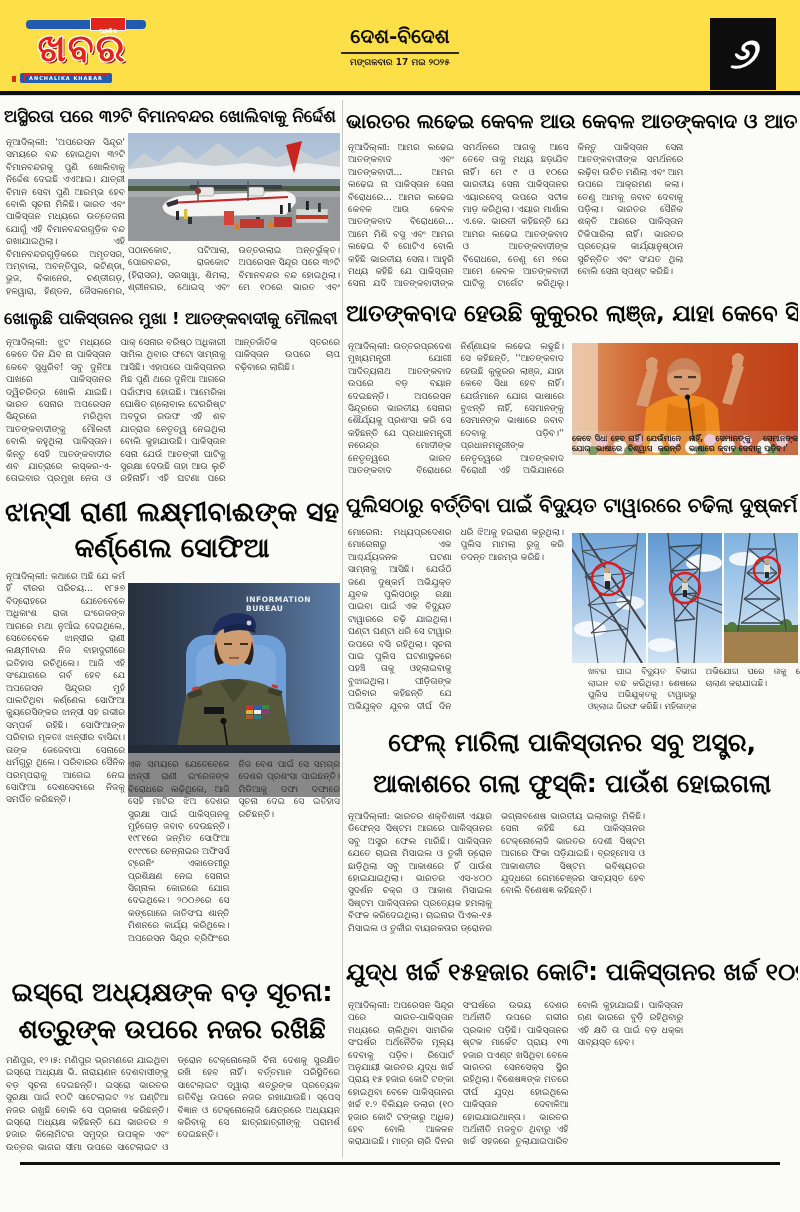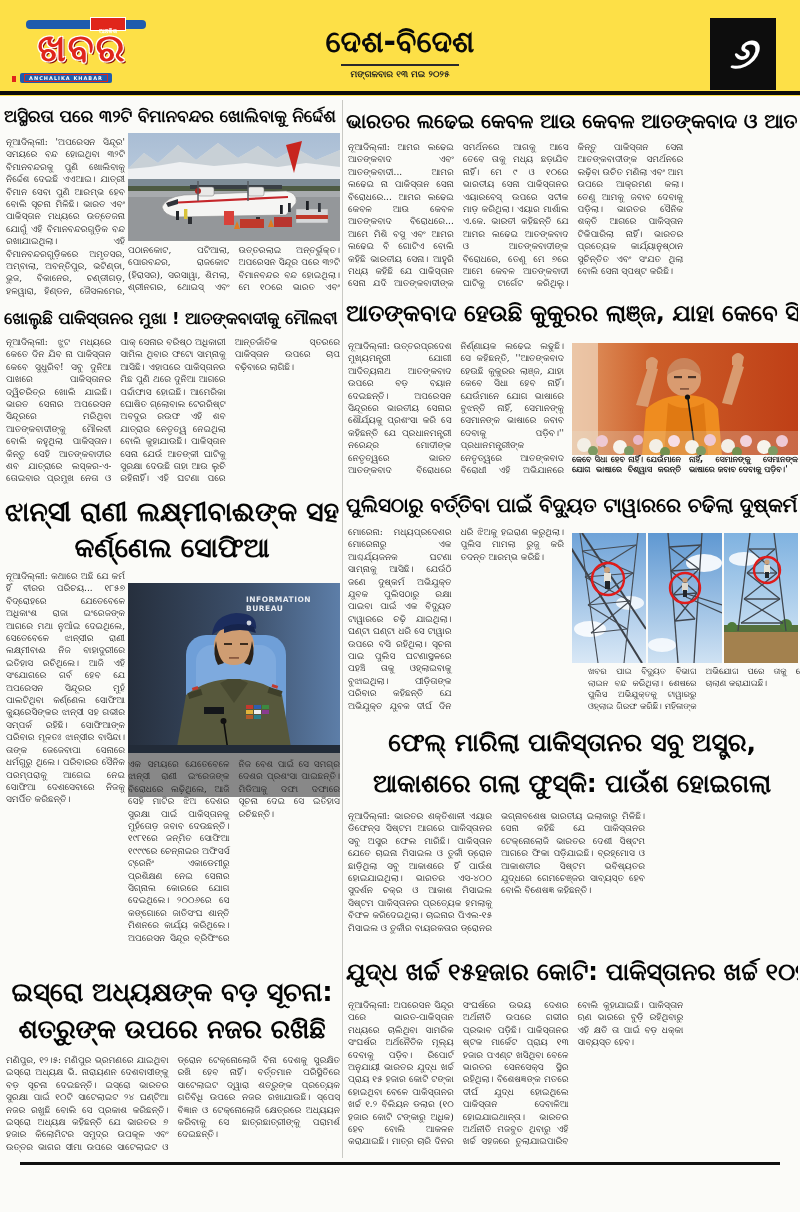--- a/index.html
+++ b/index.html
@@ -32,23 +32,23 @@
                 text-shadow:-1px -1px 0 #fff,1px -1px 0 #fff,-1px 1px 0 #fff,1px 1px 0 #fff,2px 2px 0 #8a0f0a;">ଖବର</div>
     <div class="abs" style="left:8px;top:53px;width:92px;height:10px;background:#1f5cad;border-radius:2px;">
       <div style="margin:1px 4px;border:1px solid #e0251b;height:6px;text-align:center;">
         <span style="font-size:5px;line-height:6px;color:#fff;letter-spacing:1px;font-weight:bold;display:block;">ANCHALIKA KHABAR</span>
       </div>
     </div>
     <div class="abs" style="left:0;top:56px;width:4px;height:6px;background:#e0251b;"></div>
   </div>
 
   <div class="abs" style="left:250px;top:24px;width:300px;height:64px;text-align:center;">
-    <div style="font-size:30px;font-weight:bold;color:#0a0a0a;font-family:'DejaVu Sans',sans-serif;">ଦେଶ-ବିଦେଶ</div>
+    <div style="font-size:20px;font-weight:bold;color:#0a0a0a;font-family:'DejaVu Sans',sans-serif;">ଦେଶ-ବିଦେଶ</div>
     <div style="margin:4px auto 3px auto;width:118px;height:2px;background:#2a2a2a;"></div>
-    <div style="font-size:9px;font-weight:bold;color:#222;">ମଙ୍ଗଳବାର ୧୩ ମଇ ୨୦୨୫</div>
+    <div style="font-size:9px;font-weight:bold;color:#222;">ମଙ୍ଗଳବାର 17 ମଇ ୨୦୨୫</div>
   </div>
 
   <div class="abs" style="left:710px;top:18px;width:66px;height:72px;background:#0d0d0d;text-align:center;">
     <span style="color:#fff;font-size:42px;font-weight:bold;line-height:72px;font-style:italic;">୬</span>
   </div>
 
   <div class="abs" style="left:0;top:91px;width:800px;height:4px;background:#0c0c0c;"></div>
 </div>
 
 <div class="abs vrule" style="left:342px;top:100px;height:1058px;"></div>
@@ -166,21 +166,21 @@
           <circle cx="210" cy="98" r="6" fill="#eec9d4"></circle>
         <circle cx="21" cy="108" r="5" fill="#7e9a62"></circle>
           <circle cx="57" cy="108" r="5" fill="#7e9a62"></circle>
         <circle cx="93" cy="109" r="5" fill="#72904f"></circle>
           <circle cx="129" cy="108" r="5" fill="#7e9a62"></circle>
         <circle cx="165" cy="109" r="5" fill="#72904f"></circle>
           <circle cx="201" cy="108" r="5" fill="#7e9a62"></circle>
       </g>
     </svg>
   </div>
-  <div class="abs caption" style="left:572px;top:455px;width:226px;height:24px;column-count:2;">କେବେ ସିଧା ହେବ ନାହିଁ। ଯେଉଁମାନେ ଯୋଗ ଭାଷାରେ ବିଶ୍ୱାସ କରନ୍ତି ନାହିଁ, ସେମାନଙ୍କୁ ସେମାନଙ୍କ ଭାଷାରେ ଜବାବ ଦେବାକୁ ପଡ଼ିବ।'</div>
+  <div class="abs caption" style="left:572px;top:434px;width:226px;height:24px;column-count:2;">କେବେ ସିଧା ହେବ ନାହିଁ। ଯେଉଁମାନେ ଯୋଗ ଭାଷାରେ ବିଶ୍ୱାସ କରନ୍ତି ନାହିଁ, ସେମାନଙ୍କୁ ସେମାନଙ୍କ ଭାଷାରେ ଜବାବ ଦେବାକୁ ପଡ଼ିବ।'</div>
 </div>
 
 <div>
   <div class="abs head" style="left:4px;top:494px;width:336px;height:72px;font-size:27px;line-height:36px;">ଝାନ୍‌ସୀ ରାଣୀ ଲକ୍ଷ୍ମୀବାଈଙ୍କ ସହ କର୍ଣ୍ଣେଲ ସୋଫିଆ କ୍ୟୁରେସିଙ୍କର ରହିଛି ଏହି ସଂଯୋଗ</div>
   <div class="abs body-text" style="left:6px;top:570px;width:119px;height:388px;">ନୂଆଦିଲ୍ଲୀ: କଥାରେ ଅଛି ଯେ କର୍ମ ହିଁ ବୀରର ପରିଚୟ... ୧୮୫୭ ବିଦ୍ରୋହରେ ଯେତେବେଳେ ଅଧିକାଂଶ ରାଜା ଇଂରେଜଙ୍କ ଆଗରେ ମଥା ନୁଆଁଇ ଦେଇଥିଲେ, ସେତେବେଳେ ଝାନ୍‌ସୀର ରାଣୀ ଲକ୍ଷ୍ମୀବାଈ ନିଜ ବାହାଦୁରୀରେ ଇତିହାସ ରଚିଥିଲେ। ଆଜି ଏହି ସଂଯୋଗରେ ଗର୍ବ ହେବ ଯେ ଅପରେସନ ସିନ୍ଦୂରର ମୁହଁ ପାଲଟିଥିବା କର୍ଣ୍ଣେଲ ସୋଫିଆ କ୍ୟୁରେସିଙ୍କର ଝାନ୍‌ସୀ ସହ ଗଭୀର ସମ୍ପର୍କ ରହିଛି। ସୋଫିଆଙ୍କ ପରିବାର ମୂଳତଃ ଝାନ୍‌ସୀର ବାସିନ୍ଦା। ତାଙ୍କ ଜେଜେବାପା ସେନାରେ ଧର୍ମଗୁରୁ ଥିଲେ। ପରିବାରର ସୈନିକ ପରମ୍ପରାକୁ ଆଗେଇ ନେଇ ସୋଫିଆ ଦେଶସେବାରେ ନିଜକୁ ସମର୍ପିତ କରିଛନ୍ତି।</div>
   <div class="abs photo" style="left:128px;top:583px;width:212px;height:214px;">
     <svg width="212" height="170" viewBox="0 0 212 170">
       <defs>
         <linearGradient id="bgs" x1="0" y1="0" x2="1" y2="0">
           <stop offset="0" stop-color="#262f3d"></stop>

